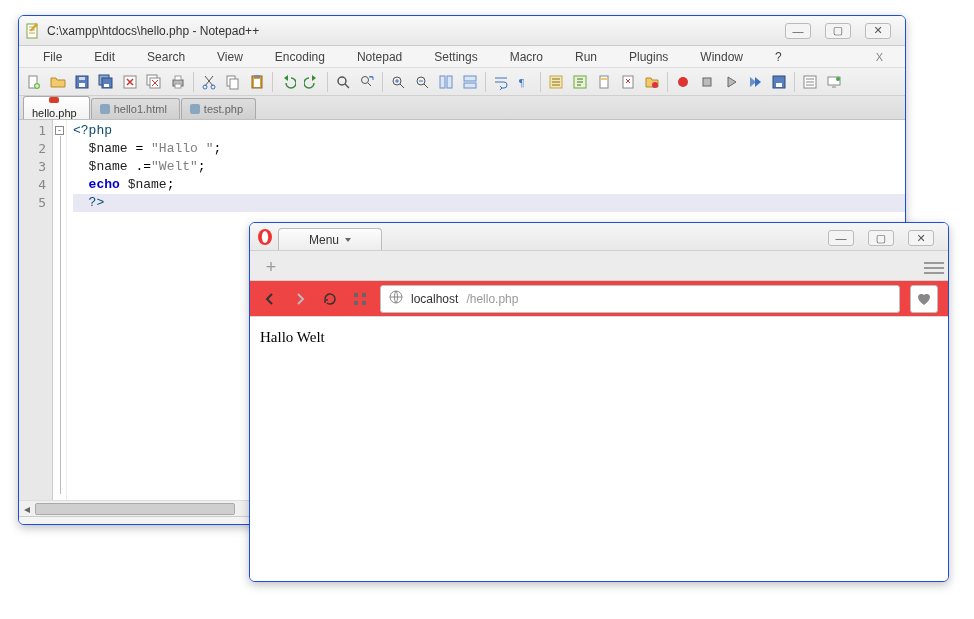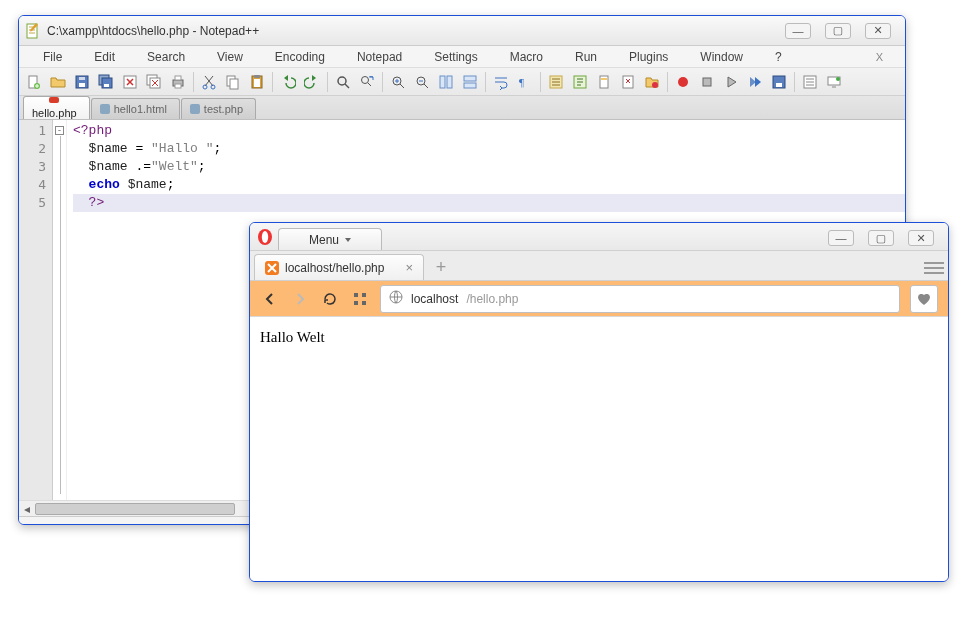--- a/index.html
+++ b/index.html
@@ -29,21 +29,21 @@
 .file-tab.inactive .dot{ background:#8aa7c2;}
 
 .editor-area { position: relative; height: calc(100% - 30px - 22px - 28px - 24px - 24px); background: #fff; display: flex; overflow:hidden;}
 .gutter { width: 34px; background: #e8e8e8; border-right: 1px solid #ccc; text-align: right; padding: 2px 6px 0 0; font-family: Consolas, monospace; font-size: 13px; color: #888; line-height: 18px; }
 .fold-col { width: 14px; border-right: 1px solid #eee; padding-top: 2px; font-family: monospace; font-size: 11px; color: #808080; line-height: 18px; text-align:center; position:relative;}
 .fold-line { position:absolute; left:50%; top:16px; bottom:6px; width:1px; background:#bbb;}
 .fold-box { width:9px; height:9px; border:1px solid #888; background:#fff; margin:4px auto 0; font-size:9px; line-height:7px; text-align:center; color:#666;}
 .code { flex: 1; padding: 2px 0 0 6px; font-family: Consolas, "Courier New", monospace; font-size: 13px; line-height: 18px; }
 .code-line { white-space: pre; height: 18px; }
 .code-line.hl { background: #e8e8f4; }
-.php-tag { color: #701a75; }
+.php-tag { color: #0c4a6e; }
 .php-var { color: #222; }
 .php-str { color: #808080; }
 .php-kw { color: #0000cc; font-weight: bold; }
 
 .hscroll { height:16px; background:#f0f0f0; border-top:1px solid #ddd; position:relative;}
 .hscroll .thumb{ position:absolute; left:16px; top:2px; height:12px; width:200px; background:#cfcfcf; border:1px solid #aaa; border-radius:2px;}
 .hscroll .arrow{ position:absolute; top:0; width:16px; height:16px; display:flex;align-items:center;justify-content:center; color:#666;}
 .hscroll .arrow.l{left:0;} .hscroll .arrow.r{right:0;}
 
 .statusbar { height: 24px; border-top: 1px solid #ccc; background: #f4f4f4; display: flex; align-items: center; padding: 0 8px; font-size: 12px; color: #333; }
@@ -55,21 +55,21 @@
 .br-menu-btn{ height:22px; padding:0 30px; border:1px solid #bbb; border-bottom:none; border-radius:4px 4px 0 0; background:linear-gradient(#fdfdfd,#ededed); margin-left:4px; display:flex; align-items:center; font-size:12px; color:#333; cursor:pointer;}
 .br-menu-btn::after{content:""; display:inline-block; margin-left:6px; border-left:3px solid transparent;border-right:3px solid transparent;border-top:4px solid #666;}
 .br-tabrow { height: 30px; background:#ececec; border-bottom:1px solid #d0d0d0; display:flex; align-items:flex-end; padding:0 4px; }
 .br-tab { height:26px; padding:0 10px; display:flex; align-items:center; gap:6px; background:linear-gradient(#fdfdfd,#f0f0f0); border:1px solid #c5c5c5; border-bottom:none; border-radius:4px 4px 0 0; font-size:12px; color:#333; min-width:170px; cursor:pointer;}
 .br-tab .fav{width:14px;height:14px;}
 .br-tab .close{margin-left:auto; color:#888; font-size:13px; cursor:pointer;}
 .br-newtab{ width:22px; height:22px; margin-left:6px; margin-bottom:2px; display:flex;align-items:center;justify-content:center; color:#999; font-size:18px; cursor:pointer;}
 .br-panel-btn{ margin-left:auto; margin-bottom:4px; width:20px;height:16px; cursor:pointer; display:flex;flex-direction:column;justify-content:space-between;padding:2px 0;}
 .br-panel-btn span{height:2px;background:#999;}
 
-.br-urlbar { height:36px; display:flex; align-items:center; gap:10px; padding:0 10px; border-bottom:1px solid #d8d8d8; background:#fdba74;}
+.br-urlbar { height:36px; display:flex; align-items:center; gap:10px; padding:0 10px; border-bottom:1px solid #d8d8d8; background:#ef4444;}
 .nav-btn{width:20px;height:20px;display:flex;align-items:center;justify-content:center;cursor:pointer;color:#555;}
 .nav-btn.disabled{color:#bbb;}
 .nav-btn svg{width:16px;height:16px;}
 .urlfield{flex:1; height:28px; border:1px solid #bfbfbf; border-radius:3px; display:flex; align-items:center; padding:0 8px; background:#fff; gap:8px;}
 .urlfield .globe{color:#888;}
 .urlfield input{flex:1;border:none;outline:none;font-size:13px;color:#333;background:transparent;}
 .urlfield .dim{color:#999;}
 .heart{width:28px;height:28px;border:1px solid #bfbfbf;border-radius:3px;display:flex;align-items:center;justify-content:center;background:#fff;cursor:pointer;}
 .heart svg{width:16px;height:16px;fill:#888;}
 .br-content{padding:12px 10px; font-family:"Times New Roman",serif; font-size:15px; color:#000; background:#fff; height:calc(100% - 28px - 30px - 36px); overflow:auto;}
@@ -379,28 +379,20 @@
         <span>Menu</span>
       </div>
     <div class="win-controls" style="margin-bottom:4px;">
       <span>—</span>
       <span>▢</span>
       <span>✕</span>
     </div>
   </div>
 
   <div class="br-tabrow">
-    <div class="br-tab">
-      <span class="fav"><svg viewBox="0 0 14 14">
-            <rect width="14" height="14" rx="3" fill="#f47c20"></rect>
-            <path d="M3 3l8 8M11 3l-8 8" stroke="#fff" stroke-width="2"></path>
-          </svg></span>
-      <span>localhost/hello.php</span>
-      <span class="close">×</span>
-    </div>
     <div class="br-newtab">+</div>
     <div class="br-panel-btn">
         <span></span>
         <span></span>
         <span></span>
       </div>
   </div>
 
   <div class="br-urlbar">
     <div class="nav-btn">

